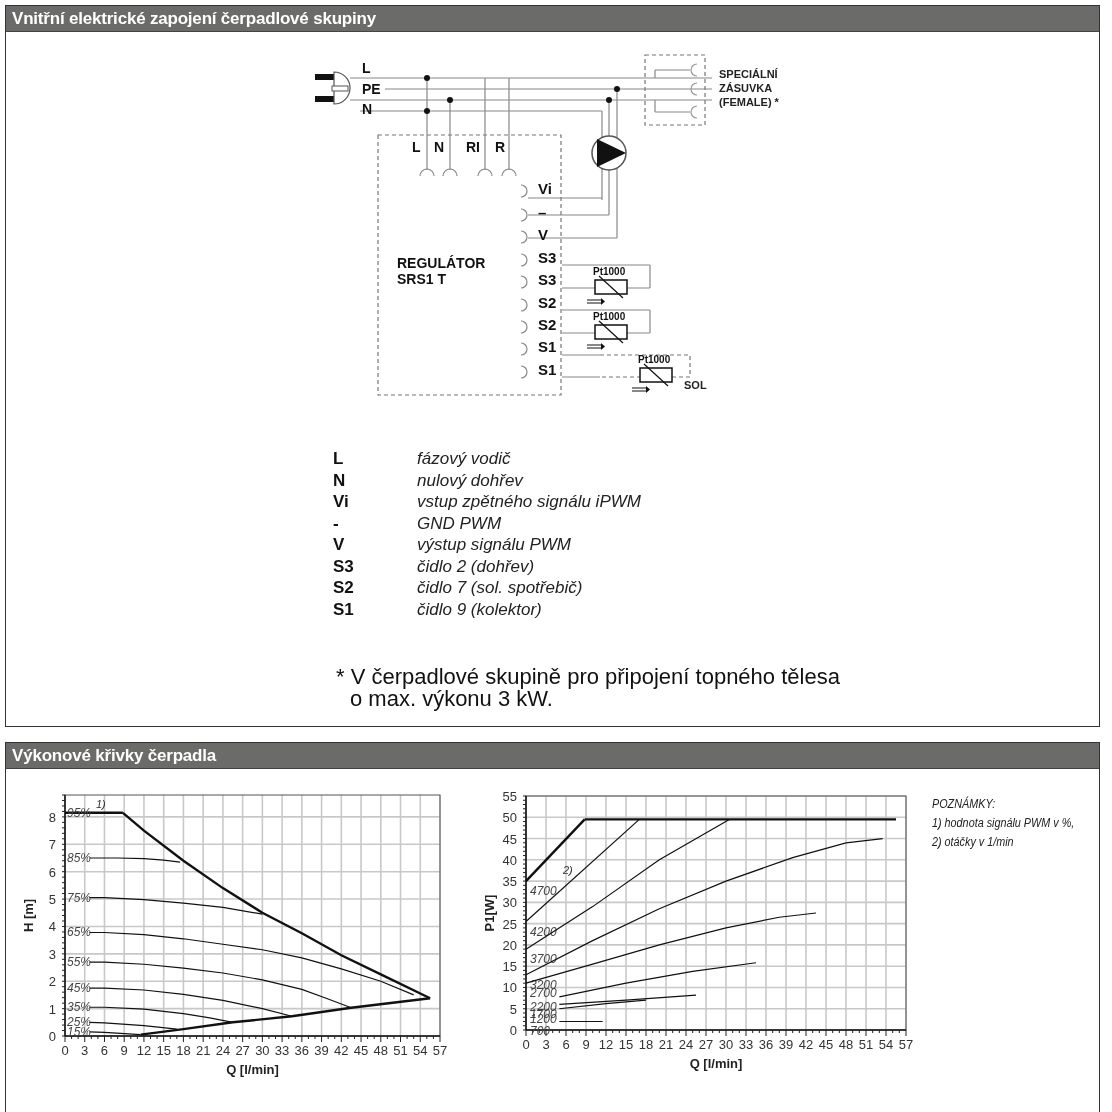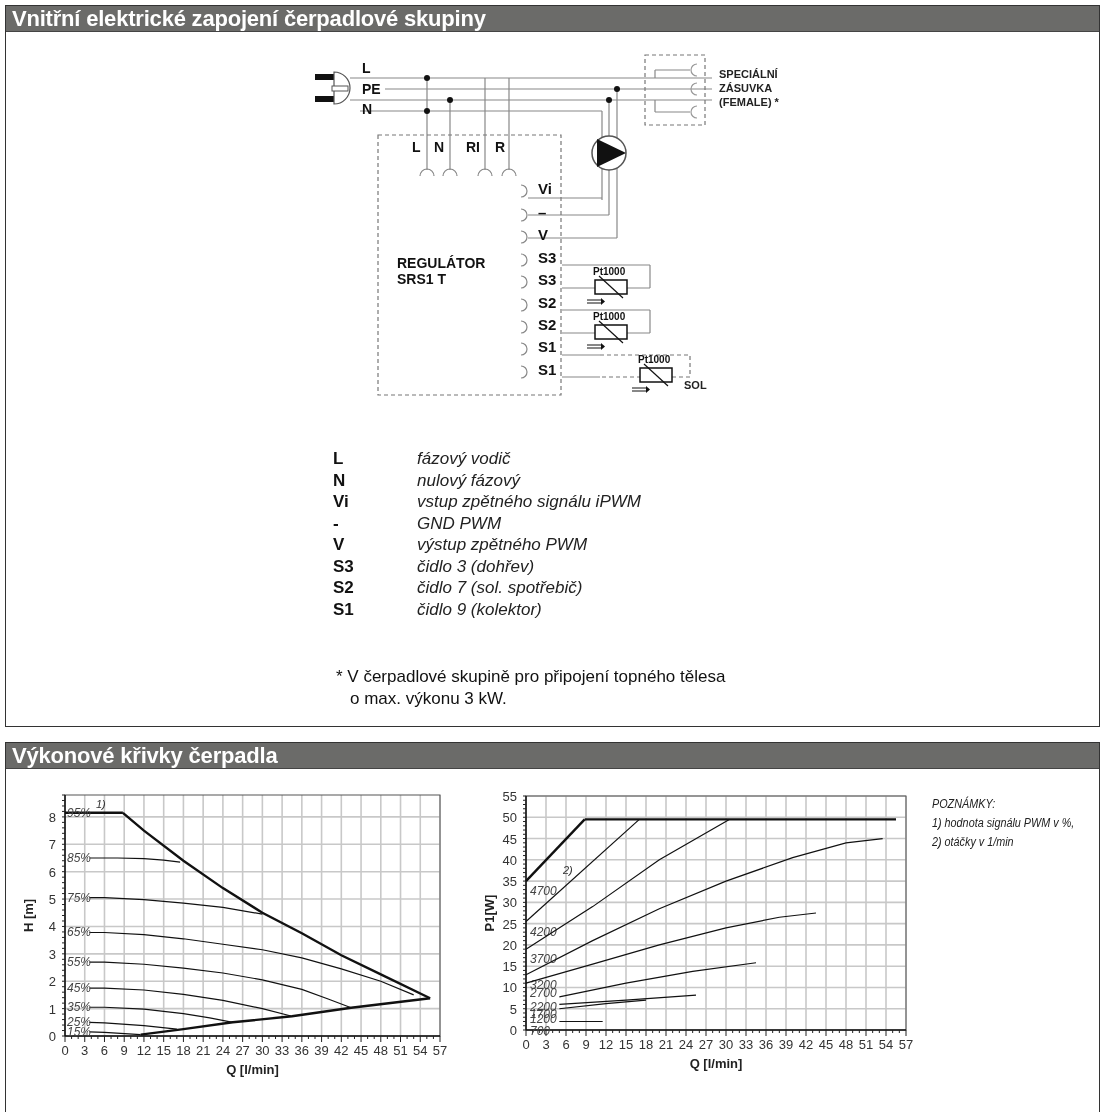--- a/index.html
+++ b/index.html
@@ -1,26 +1,26 @@
 <!DOCTYPE html>
 <html><head>
 <meta charset="utf-8">
 <style>
   html,body{margin:0;padding:0;background:#fff;}
   body{width:1112px;height:1112px;position:relative;font-family:"Liberation Sans",sans-serif;color:#111;overflow:hidden;}
   .panel{position:absolute;left:5px;width:1095px;border:1.5px solid #333;background:#fff;box-sizing:border-box;}
-  .panel-header{background:#6b6b69;color:#fff;font-weight:bold;font-size:22px;height:25px;line-height:25px;padding-left:6px;border-bottom:1.5px solid #444;letter-spacing:-0.2px;}
+  .panel-header{background:#6b6b69;color:#fff;font-weight:bold;font-size:17px;height:25px;line-height:25px;padding-left:6px;border-bottom:1.5px solid #444;letter-spacing:-0.2px;}
   #p1{top:5px;height:722px;}
   #p2{top:742px;height:397px;}
   svg text{font-family:"Liberation Sans",sans-serif;}
   .legend{position:absolute;left:333px;top:448px;font-size:17px;}
   .legend-row{display:flex;height:21.5px;line-height:21.5px;}
   .legend-key{width:84px;font-weight:bold;}
   .legend-desc{font-style:italic;color:#222;}
-  .footnote{position:absolute;left:336px;top:666px;font-size:17px;line-height:22px;color:#111;}
+  .footnote{position:absolute;left:336px;top:666px;font-size:22px;line-height:22px;color:#111;}
   .notes{position:absolute;left:932px;top:795px;font-size:12px;font-style:italic;line-height:19px;color:#222;transform:scaleX(0.9);transform-origin:left top;}
 </style>
 </head>
 <body>
 
 <div class="panel" id="p1">
   <div class="panel-header">Vnitřní elektrické zapojení čerpadlové skupiny</div>
 </div>
 
 <svg id="wiring" width="1112" height="440" style="position:absolute;left:0;top:0;" viewBox="0 0 1112 440">
@@ -168,37 +168,37 @@
     </g>
 </svg>
 
 <div class="legend" id="legend">
     <div class="legend-row">
       <span class="legend-key">L</span>
       <span class="legend-desc">fázový vodič</span>
     </div>
     <div class="legend-row">
       <span class="legend-key">N</span>
-      <span class="legend-desc">nulový fázový</span>
+      <span class="legend-desc">nulový dohřev</span>
     </div>
     <div class="legend-row">
       <span class="legend-key">Vi</span>
       <span class="legend-desc">vstup zpětného signálu iPWM</span>
     </div>
     <div class="legend-row">
       <span class="legend-key">-</span>
       <span class="legend-desc">GND PWM</span>
     </div>
     <div class="legend-row">
       <span class="legend-key">V</span>
-      <span class="legend-desc">výstup zpětného PWM</span>
+      <span class="legend-desc">výstup signálu PWM</span>
     </div>
     <div class="legend-row">
       <span class="legend-key">S3</span>
-      <span class="legend-desc">čidlo 3 (dohřev)</span>
+      <span class="legend-desc">čidlo 2 (dohřev)</span>
     </div>
     <div class="legend-row">
       <span class="legend-key">S2</span>
       <span class="legend-desc">čidlo 7 (sol. spotřebič)</span>
     </div>
     <div class="legend-row">
       <span class="legend-key">S1</span>
       <span class="legend-desc">čidlo 9 (kolektor)</span>
     </div>
   </div>

